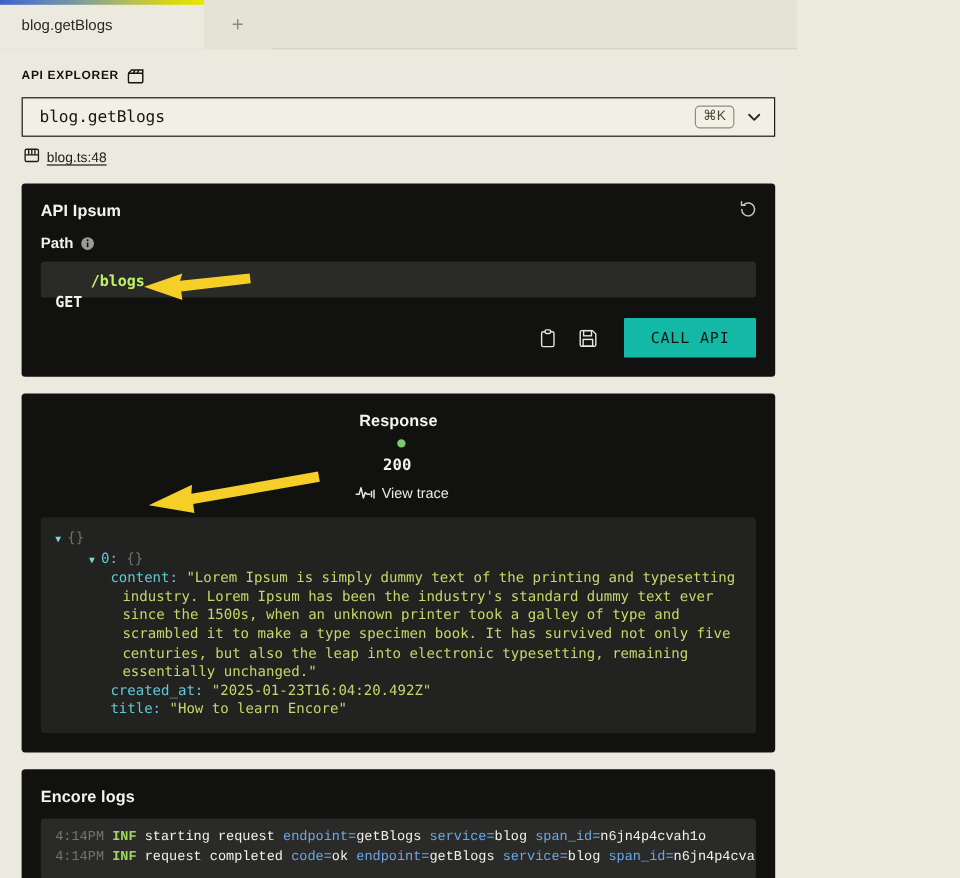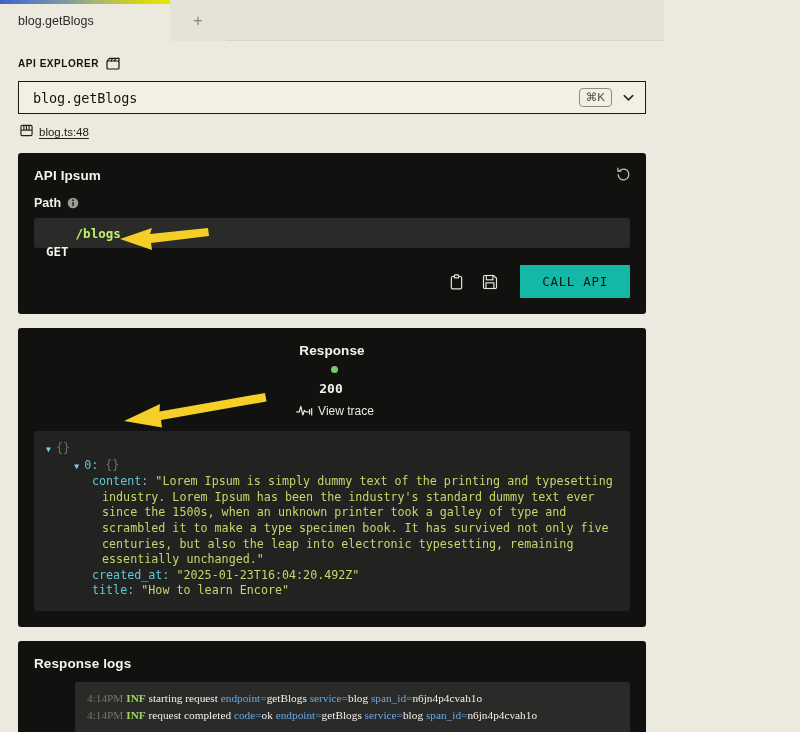--- a/index.html
+++ b/index.html
@@ -276,25 +276,24 @@
   .jstr   { color: #c3d86a; }
   .jnum   { color: #e0a04a; }
   .jbrace { color: #6f6f6b; }
 
   
   .logs-box {
     margin-top: 11px;
     background: #2a2a28;
     border-radius: 3px;
     padding: 8px 12px 9px 12px;
-    font-family: Liberation Serif, serif;
+    font-family: Liberation Mono, monospace;
     font-size: 11.3px;
     line-height: 17px;
     overflow: hidden;
-    margin-left: 41px;
   }
   .logrow { white-space: pre; }
   .ltime { color: #75746e; }
   .llvl  { color: #9fd65f; font-weight: 700; }
   .lmsg  { color: #f1f0eb; }
   .lkey  { color: #6aa8e8; }
   .lval  { color: #f1f0eb; }
 
   
   .arrow-layer {
@@ -423,21 +422,21 @@
           <div class="jrow">    <span class="caret">▼</span><span class="jkey">0:</span> <span class="jbrace">{}</span></div>
           <div class="jwrap" style="padding-left:56px; text-indent:-10px;"><span class="jkey">content:</span> <span class="jstr">"Lorem Ipsum is simply dummy text of the printing and typesetting industry. Lorem Ipsum has been the industry's standard dummy text ever since the 1500s, when an unknown printer took a galley of type and scrambled it to make a type specimen book. It has survived not only five centuries, but also the leap into electronic typesetting, remaining essentially unchanged."</span></div>
           <div class="jrow" style="padding-left:46px;"><span class="jkey">created_at:</span> <span class="jstr">"2025-01-23T16:04:20.492Z"</span></div>
           <div class="jrow" style="padding-left:46px;"><span class="jkey">title:</span> <span class="jstr">"How to learn Encore"</span></div>
         </div>
       </div>
     </div>
 
     <div class="panel">
       <div class="panel-pad" style="padding-bottom:14px;">
-        <div class="panel-title">Response logs</div>
+        <div class="panel-title">Encore logs</div>
         <div class="logs-box">
           <div class="logrow"><span class="ltime">4:14PM</span> <span class="llvl">INF</span> <span class="lmsg">starting request</span> <span class="lkey">endpoint=</span><span class="lval">getBlogs</span> <span class="lkey">service=</span><span class="lval">blog</span> <span class="lkey">span_id=</span><span class="lval">n6jn4p4cvah1o</span></div>
           <div class="logrow"><span class="ltime">4:14PM</span> <span class="llvl">INF</span> <span class="lmsg">request completed</span> <span class="lkey">code=</span><span class="lval">ok</span> <span class="lkey">endpoint=</span><span class="lval">getBlogs</span> <span class="lkey">service=</span><span class="lval">blog</span> <span class="lkey">span_id=</span><span class="lval">n6jn4p4cvah1o</span></div>
         </div>
       </div>
     </div>
 
   </div>
 
   <svg class="arrow-layer" width="800" height="732" viewBox="0 0 800 732">

